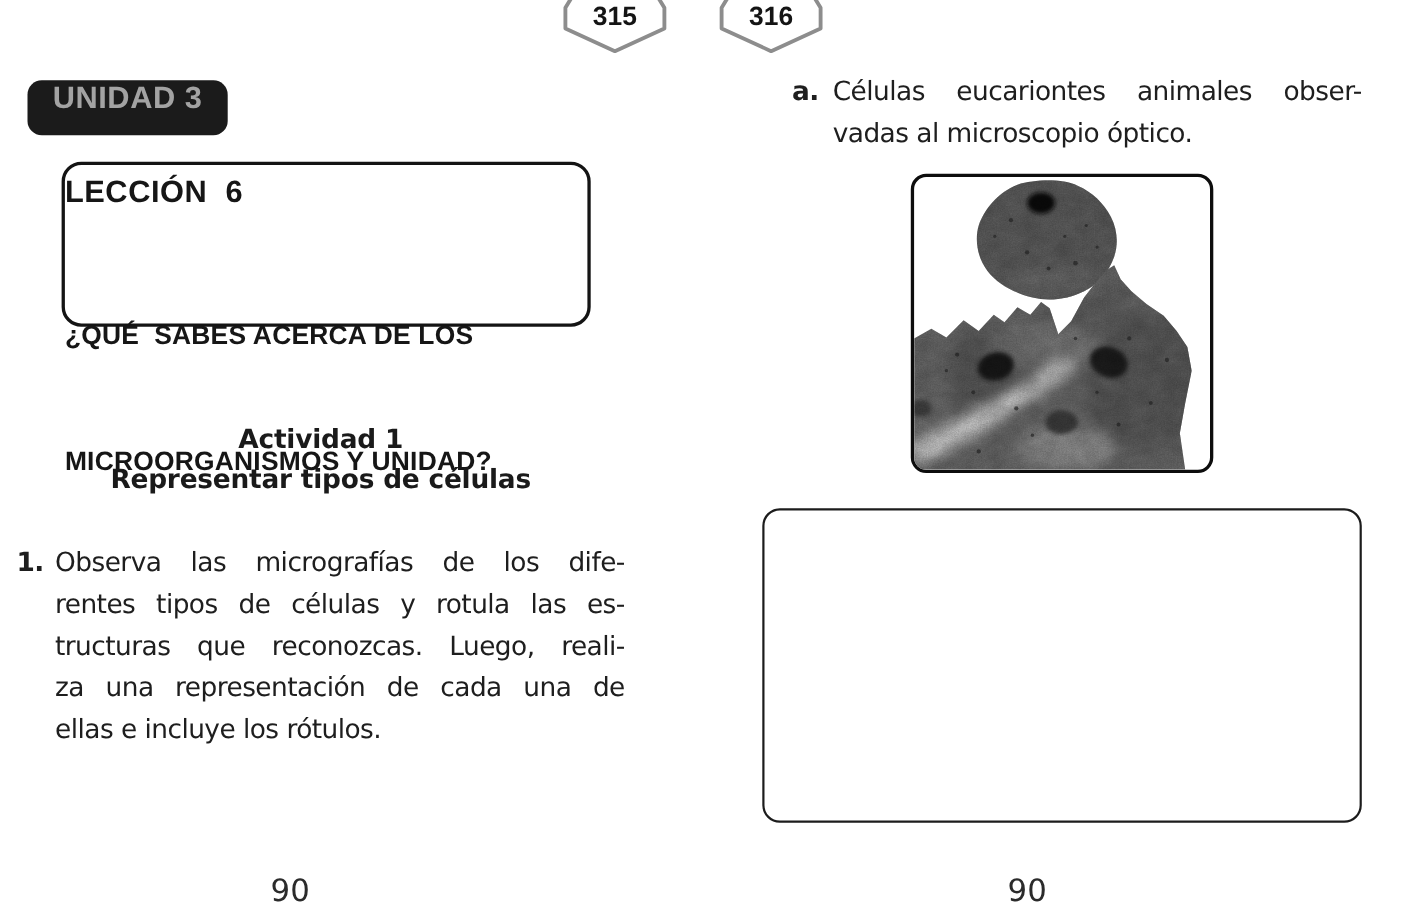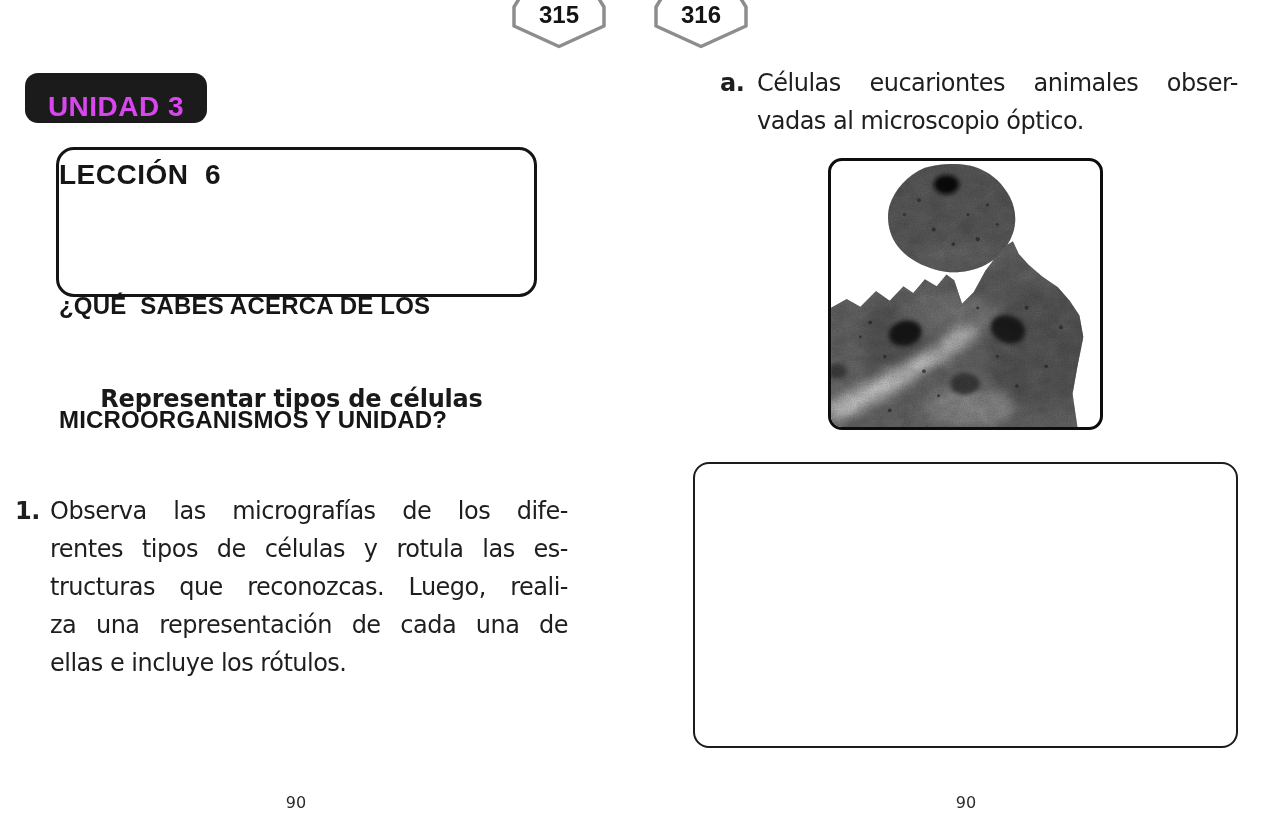--- a/index.html
+++ b/index.html
@@ -8,23 +8,23 @@
     font-family:"DejaVu Sans",sans-serif;color:#1e1e1e;overflow:hidden;
   }
   
   .page-tab{position:absolute;top:0;width:96px;height:50px;overflow:visible;}
   .page-tab text{
     font-family:"Liberation Sans",sans-serif;font-weight:700;font-size:24px;fill:#141414;
   }
   
   .unit-badge{
     position:absolute;left:25px;top:73px;width:182px;height:50px;
-    background:#1b1b1b;border-radius:13px;color:#d946ef;
+    background:#1b1b1b;border-radius:13px;color:#a3a3a3;
     font-family:"Liberation Sans",sans-serif;font-weight:700;font-size:28px;letter-spacing:.5px;
-    display:flex;align-items:flex-end;justify-content:center;
+    display:flex;align-items:flex-start;justify-content:center;
   }
   
   .lesson-box{
     position:absolute;left:56px;top:147px;width:481px;height:150px;box-sizing:border-box;
     border:3.5px solid #141414;border-radius:18px;text-align:left;
     font-family:"Liberation Sans",sans-serif;font-weight:700;color:#161616;
   }
   .lesson-title{margin-top:9px;font-size:28px;line-height:32px;letter-spacing:.5px;white-space:pre-wrap;}
   .lesson-question{margin-top:20px;font-size:24px;line-height:38px;letter-spacing:.2px;white-space:pre-wrap;}
   
@@ -44,21 +44,21 @@
     position:absolute;left:828px;top:158px;width:275px;height:272px;box-sizing:border-box;
     border:3px solid #0d0d0d;border-radius:14px;overflow:hidden;background:#ffffff;
   }
   .figure svg{display:block;}
   
   .answer-box{
     position:absolute;left:693px;top:462px;width:545px;height:286px;box-sizing:border-box;
     border:2.5px solid #1c1c1c;border-radius:16px;background:#ffffff;
   }
   
-  .pagenum{position:absolute;top:793px;width:100px;text-align:center;font-size:16px;color:#2b2b2b;}
+  .pagenum{position:absolute;top:793px;width:100px;text-align:left;font-size:28px;color:#2b2b2b;}
   .pagenum.left{left:246px;}
   .pagenum.right{left:916px;}
 </style>
 </head>
 <body>
 
 <div class="page">
 
   <svg class="page-tab" style="left:511px" viewBox="0 0 96 50" aria-hidden="true">
     <polygon points="11,-6 3,7 3,26 48,46.5 93,26 93,7 85,-6" fill="#ffffff" stroke="#8d8d8d" stroke-width="3.5" stroke-linejoin="round"></polygon>
@@ -75,20 +75,21 @@
 
   <div class="lesson-box">
     <div class="lesson-title">LECCIÓN  6</div>
     <div class="lesson-question">
       <div>¿QUÉ  SABES ACERCA DE LOS</div>
       <div>MICROORGANISMOS Y UNIDAD?</div>
     </div>
   </div>
 
   <div class="activity">
+    <div>Actividad 1</div>
     <div>Representar tipos de células</div>
   </div>
 
   <div class="hang-block instr">
     <span class="hang-marker">1.</span>
     <div class="jline">Observa las micrografías de los dife-</div>
     <div class="jline">rentes tipos de células y rotula las es-</div>
     <div class="jline">tructuras que reconozcas. Luego, reali-</div>
     <div class="jline">za una representación de cada una de</div>
     <div class="lline">ellas e incluye los rótulos.</div>

